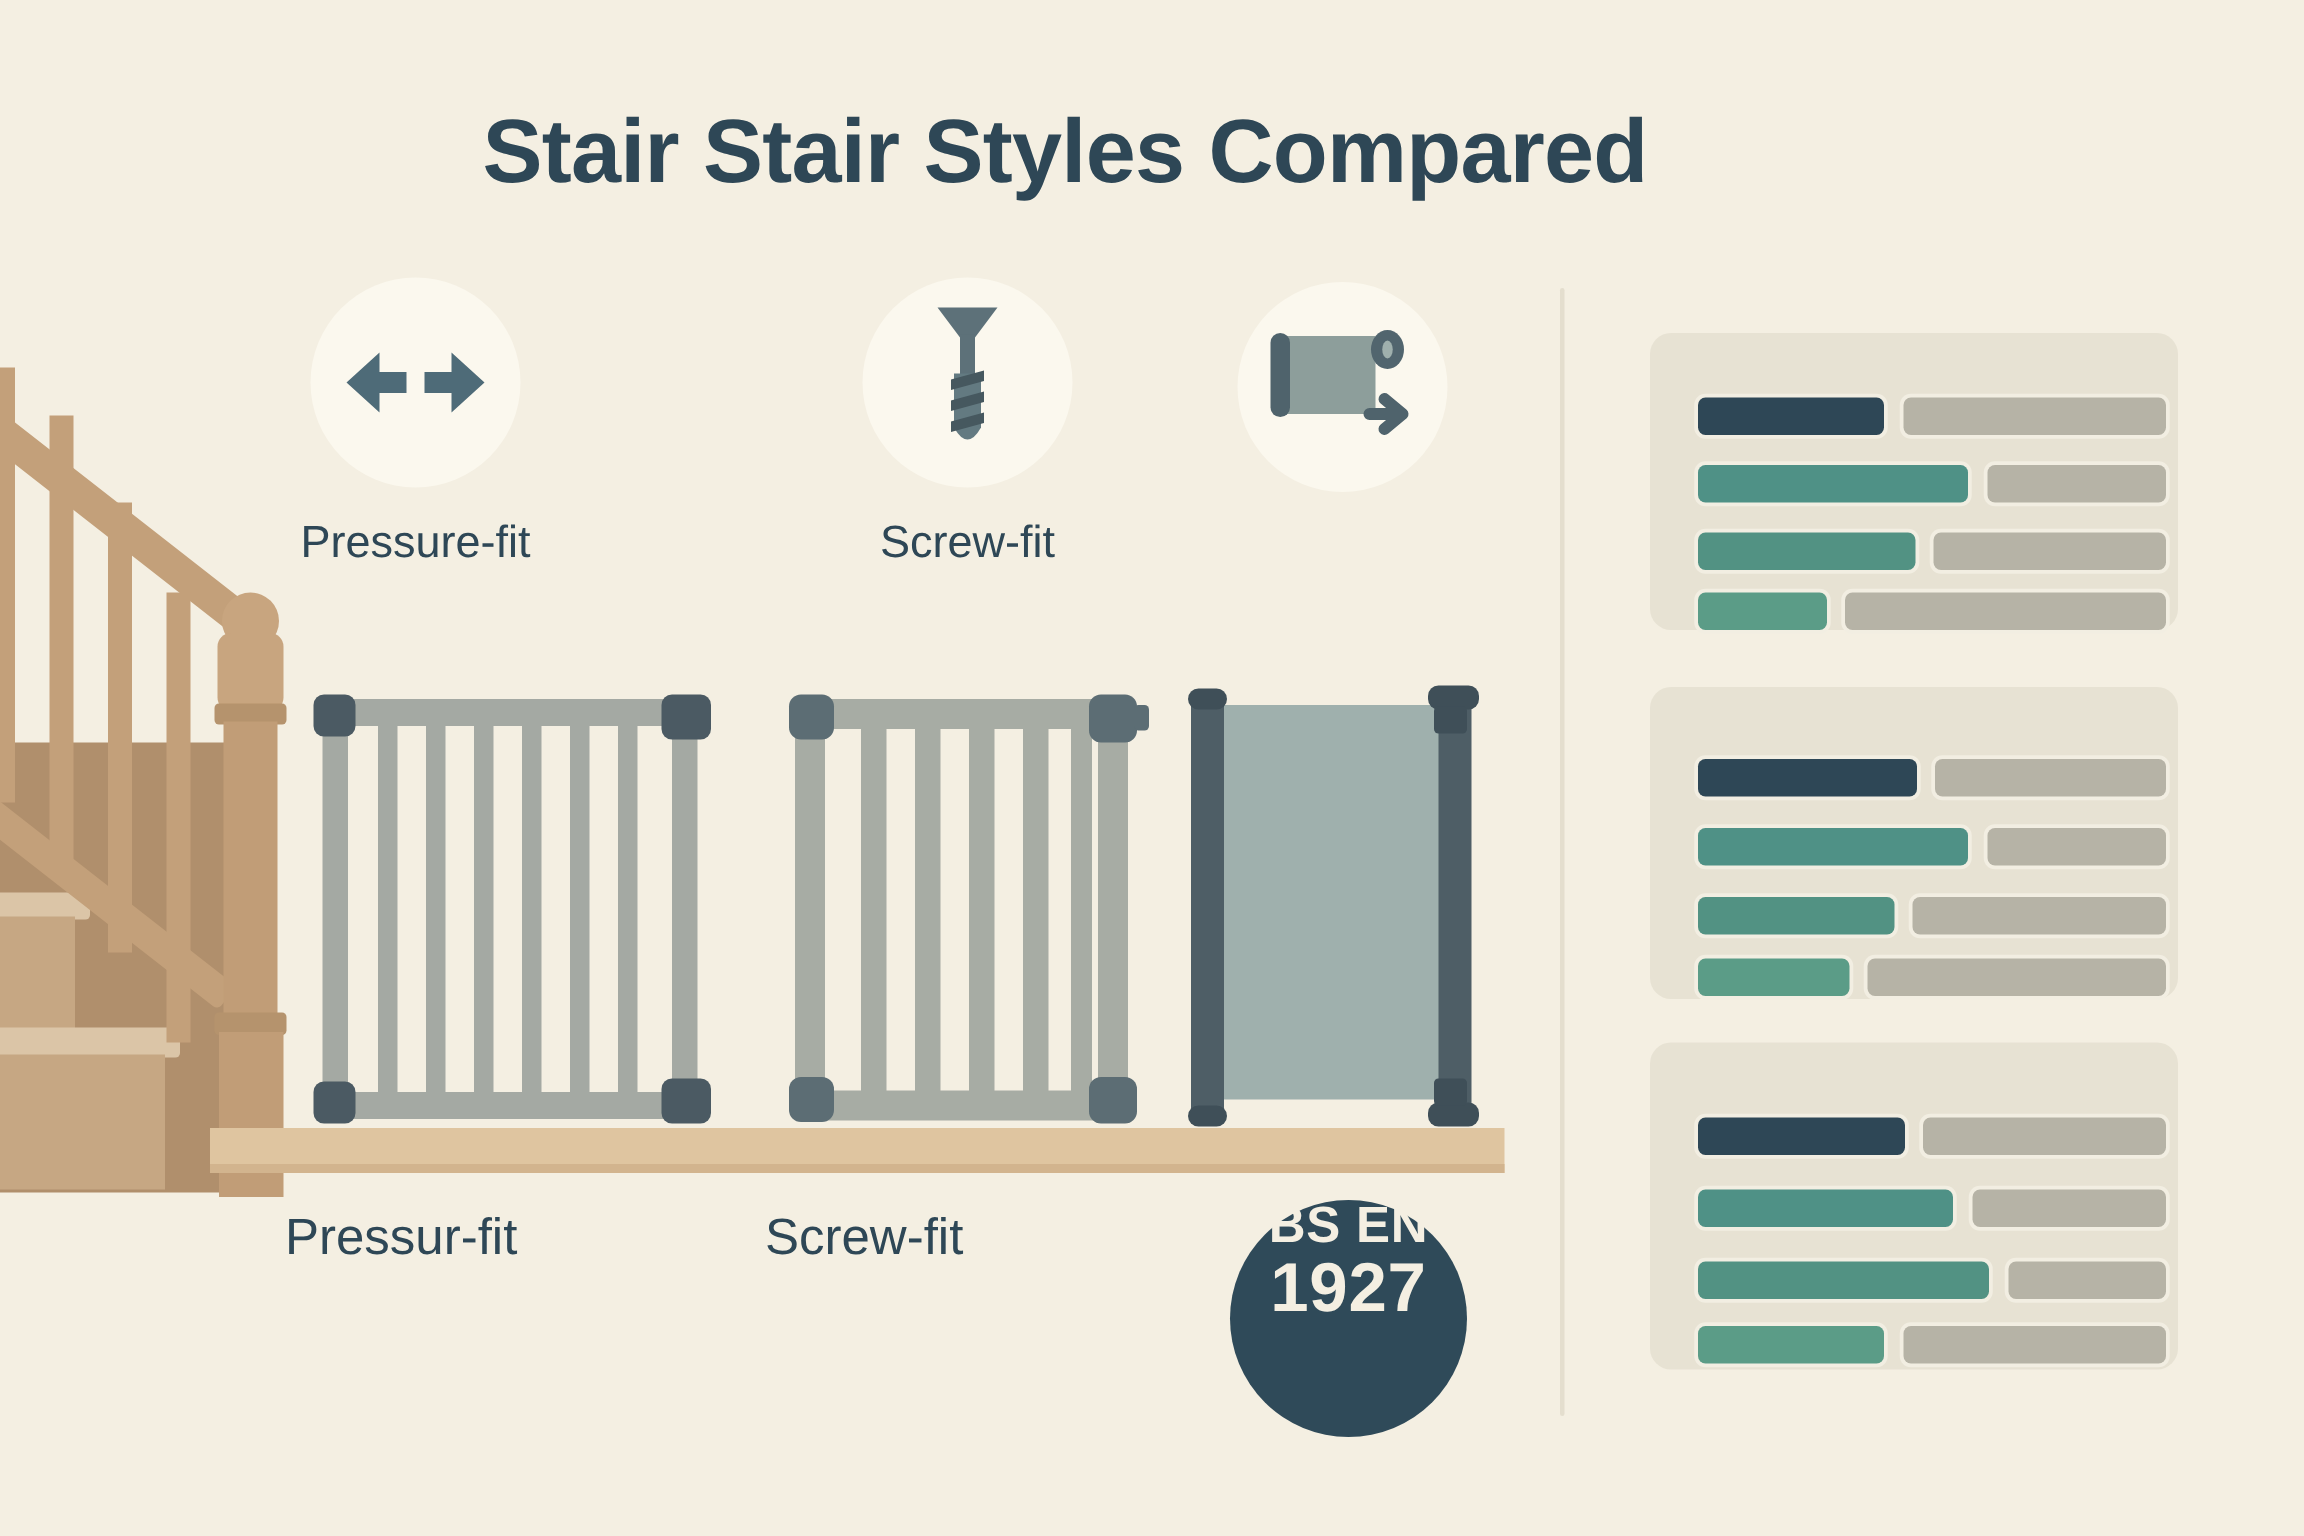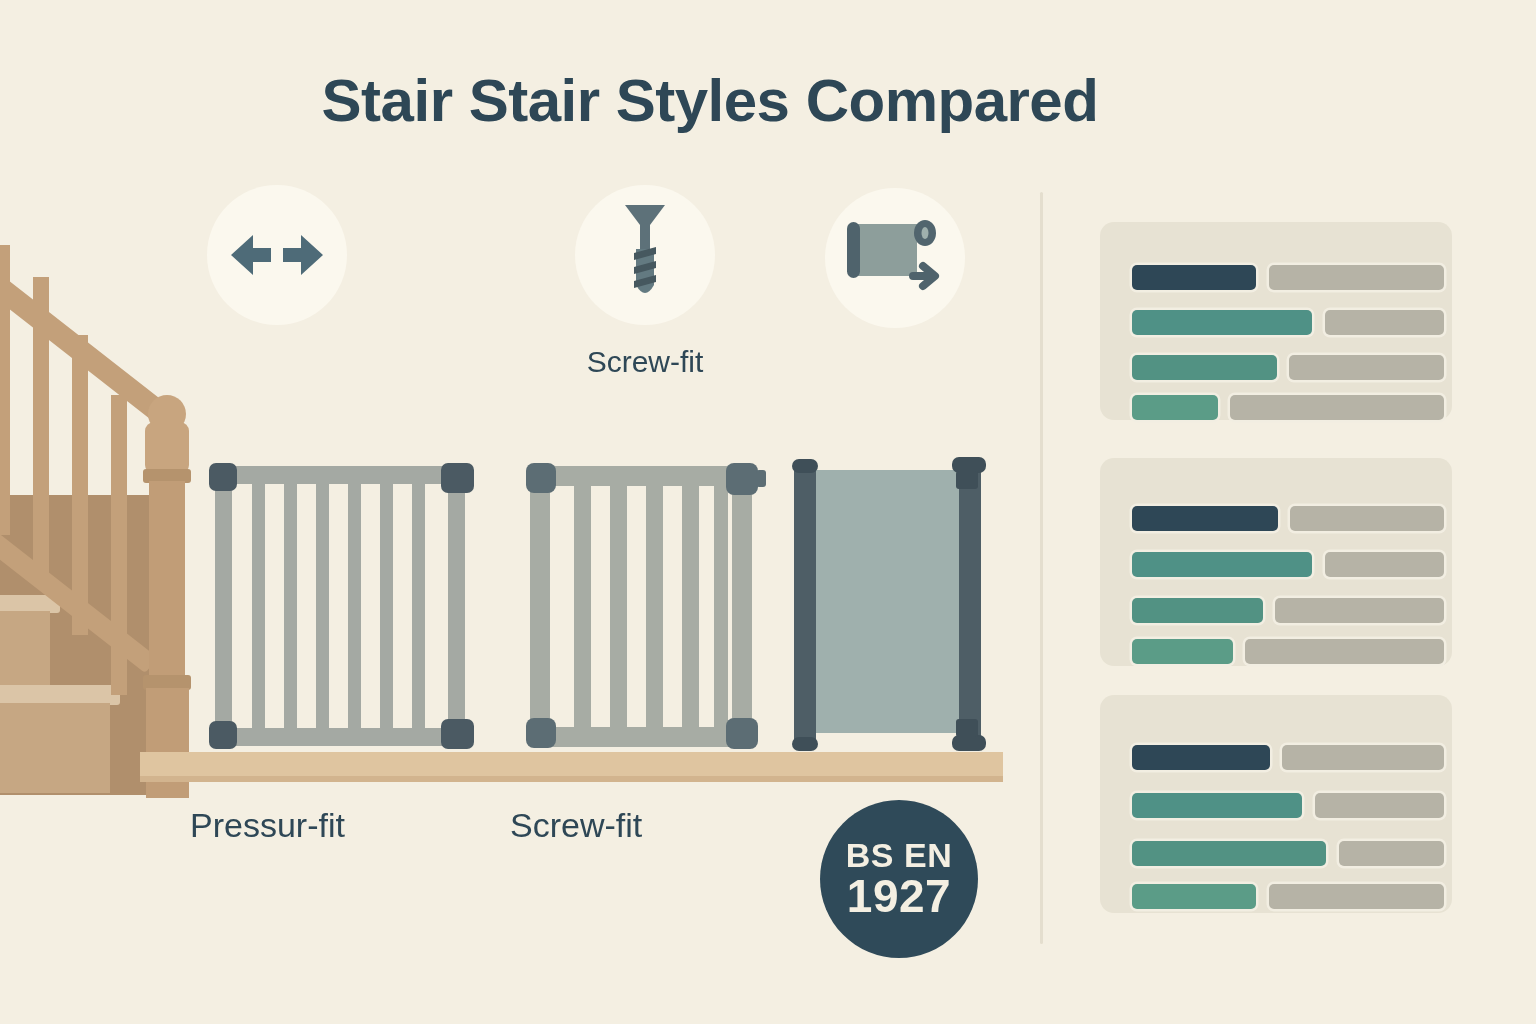--- a/index.html
+++ b/index.html
@@ -137,21 +137,21 @@
   }
   #caption-pressure { left:190px; top:806px; width:300px; }
   #caption-screw    { left:510px; top:806px; width:270px; }
 
   
   #standard-badge {
     position:absolute; left:820px; top:800px; width:158px; height:158px;
     border-radius:50%;
     background:#2f4a59;
     display:flex; flex-direction:column;
-    align-items:center; justify-content:center;
+    align-items:center; 
     color:#f4efe2;
   }
   #standard-badge .badge-line1 {
     font-size:34px; font-weight:bold; letter-spacing:0.5px; line-height:1;
   }
   #standard-badge .badge-line2 {
     font-size:46px; font-weight:bold; letter-spacing:0.5px; line-height:1.05;
   }
 
   
@@ -189,20 +189,21 @@
 
 <div id="page-title">Stair Stair Styles Compared</div>
 
 <div class="legend-item" id="legend-pressure">
   <div class="legend-circle">
     <svg width="100" height="56" viewBox="0 0 100 56">
       <path d="M4 28 L26 8 L26 21 L44 21 L44 35 L26 35 L26 48 Z" fill="#4e6b78"></path>
       <path d="M96 28 L74 8 L74 21 L56 21 L56 35 L74 35 L74 48 Z" fill="#4e6b78"></path>
     </svg>
   </div>
+  <div class="legend-label">Pressure-fit</div>
 </div>
 
 <div class="legend-item" id="legend-screw">
   <div class="legend-circle">
     <svg width="56" height="112" viewBox="0 0 56 112">
       <path d="M8 6 L48 6 L33 26 L23 26 Z" fill="#5d7179"></path>
       <rect x="23" y="24" width="10" height="28" fill="#5d7179"></rect>
       <path d="M19 50 L37 50 L37 86 Q28 102 19 86 Z" fill="#637a81"></path>
       <path d="M17 54 L39 48 L39 55 L17 61 Z" fill="#46585f"></path>
       <path d="M17 68 L39 62 L39 69 L17 75 Z" fill="#46585f"></path>

